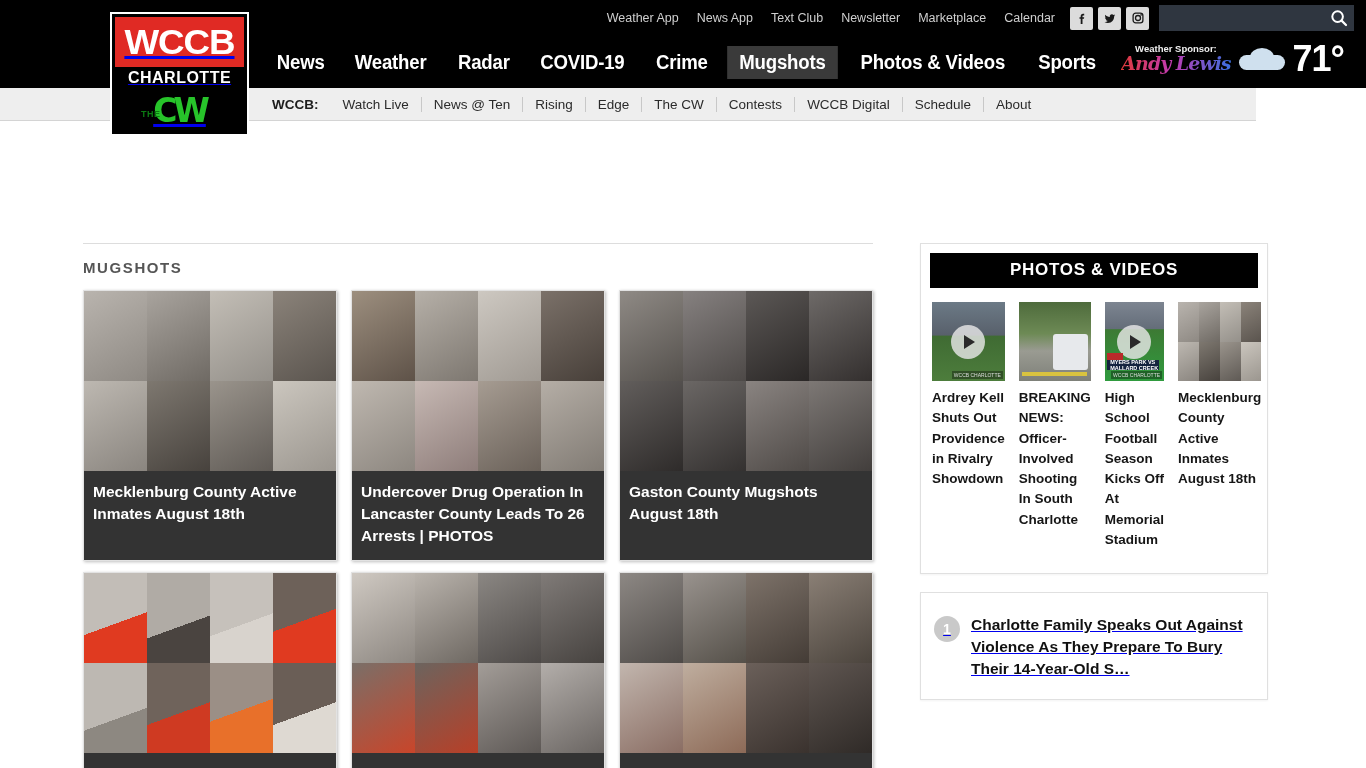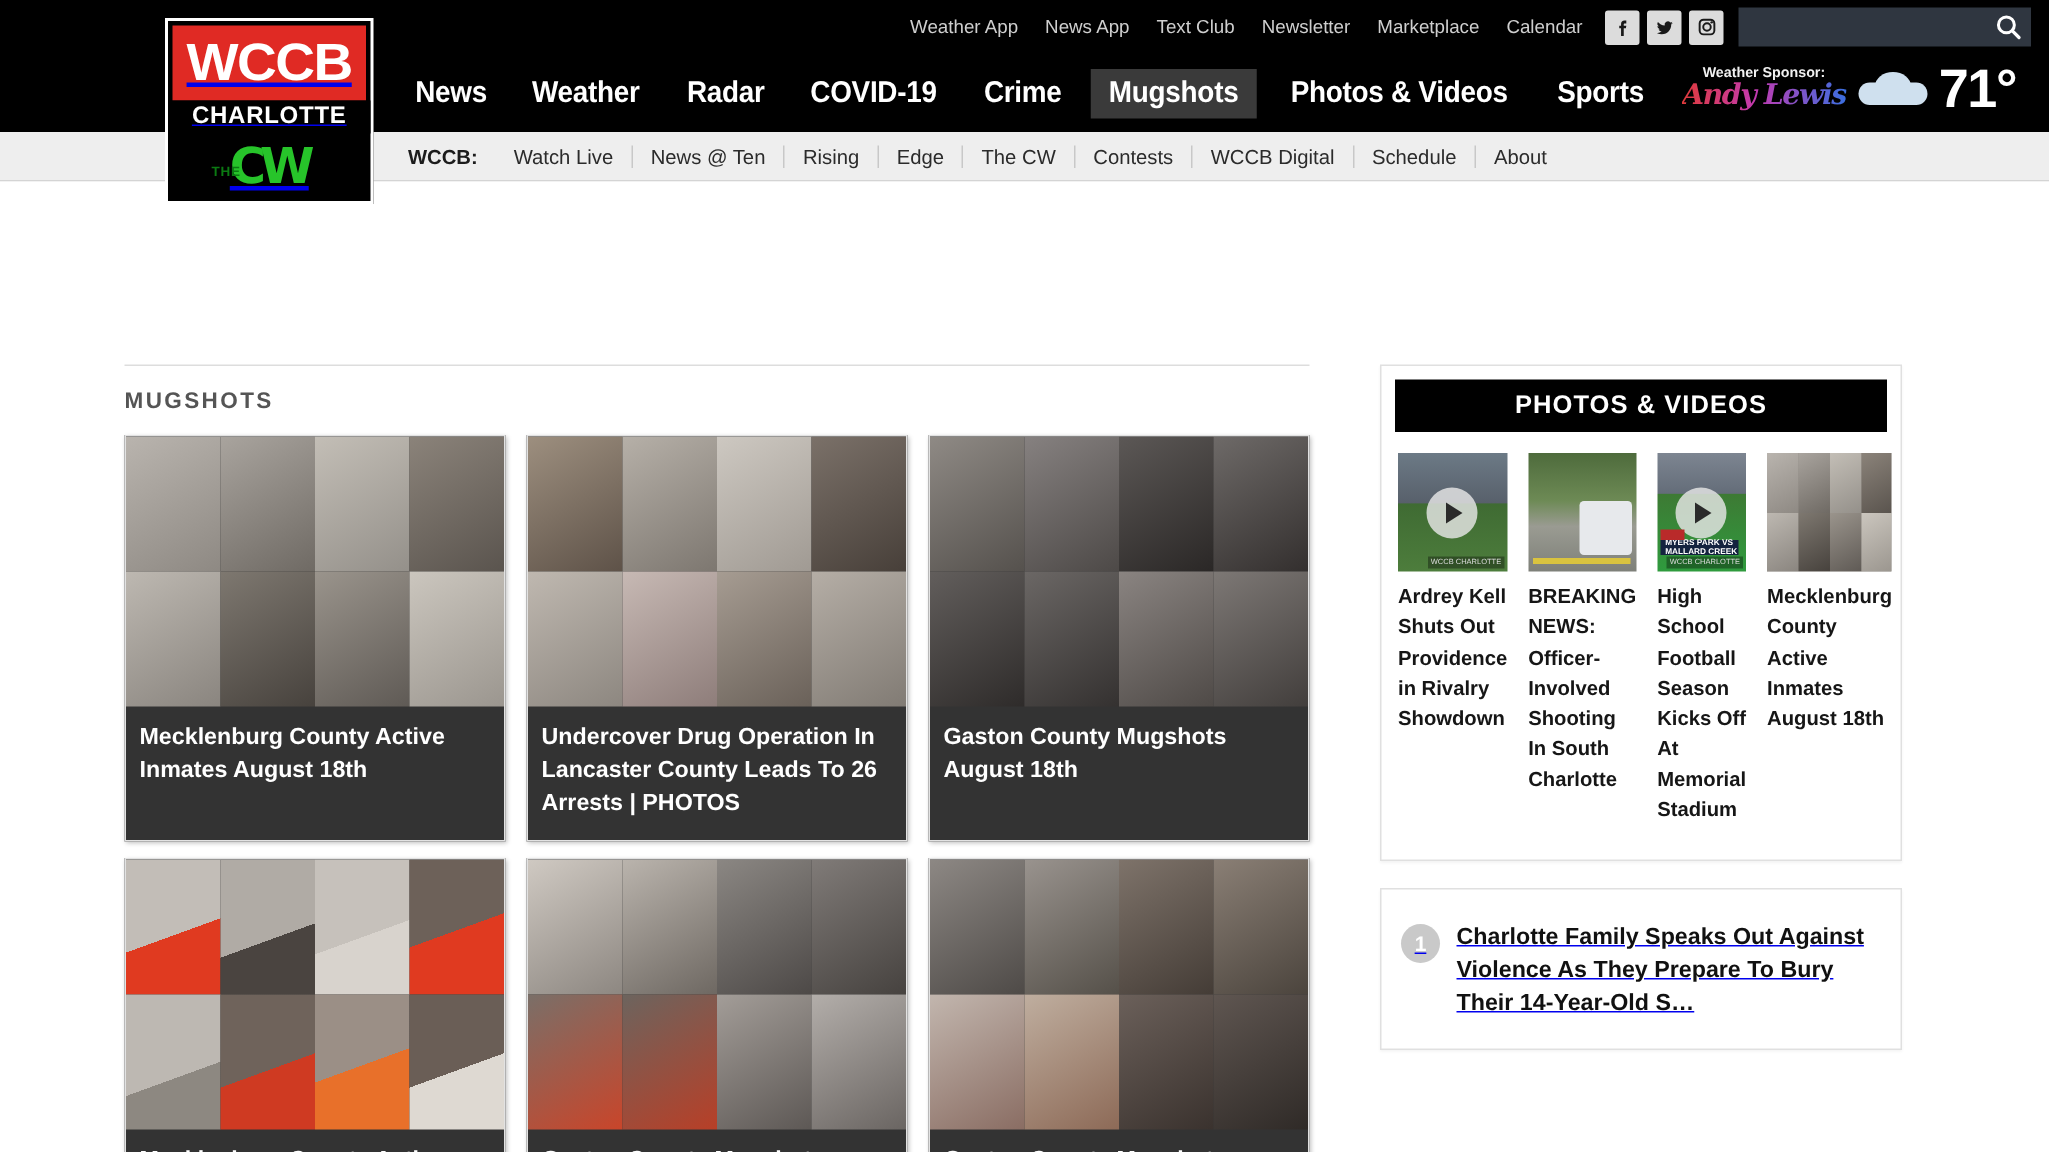--- a/index.html
+++ b/index.html
@@ -106,21 +106,21 @@
     width: 46px; height: 15px; background: #cfe0ee; border-radius: 9px;
   }
   .cloud-icon::after {
     content: ""; position: absolute; left: 11px; top: 2px;
     width: 24px; height: 19px; background: #cfe0ee; border-radius: 50%;
   }
   .temp { color: #fff; font-size: 36px; font-weight: 700; letter-spacing: -1px; }
 
   
   .subnav {
-    position: relative; width: 1366px; height: 33px;
+    position: relative; width: 1256px; height: 33px;
     background: #eeeeee; border-bottom: 1px solid #d4d4d4;
     display: flex; align-items: center; padding-left: 272px;
   }
   .subnav-label {
     color: #1c1c1c; font-size: 13.5px; font-weight: 700; margin-right: 12px;
   }
   .subnav-link {
     color: #2b2b2b; font-size: 13.5px; text-decoration: none;
     padding: 0 12px; border-left: 1px solid #c8c8c8; white-space: nowrap;
   }

